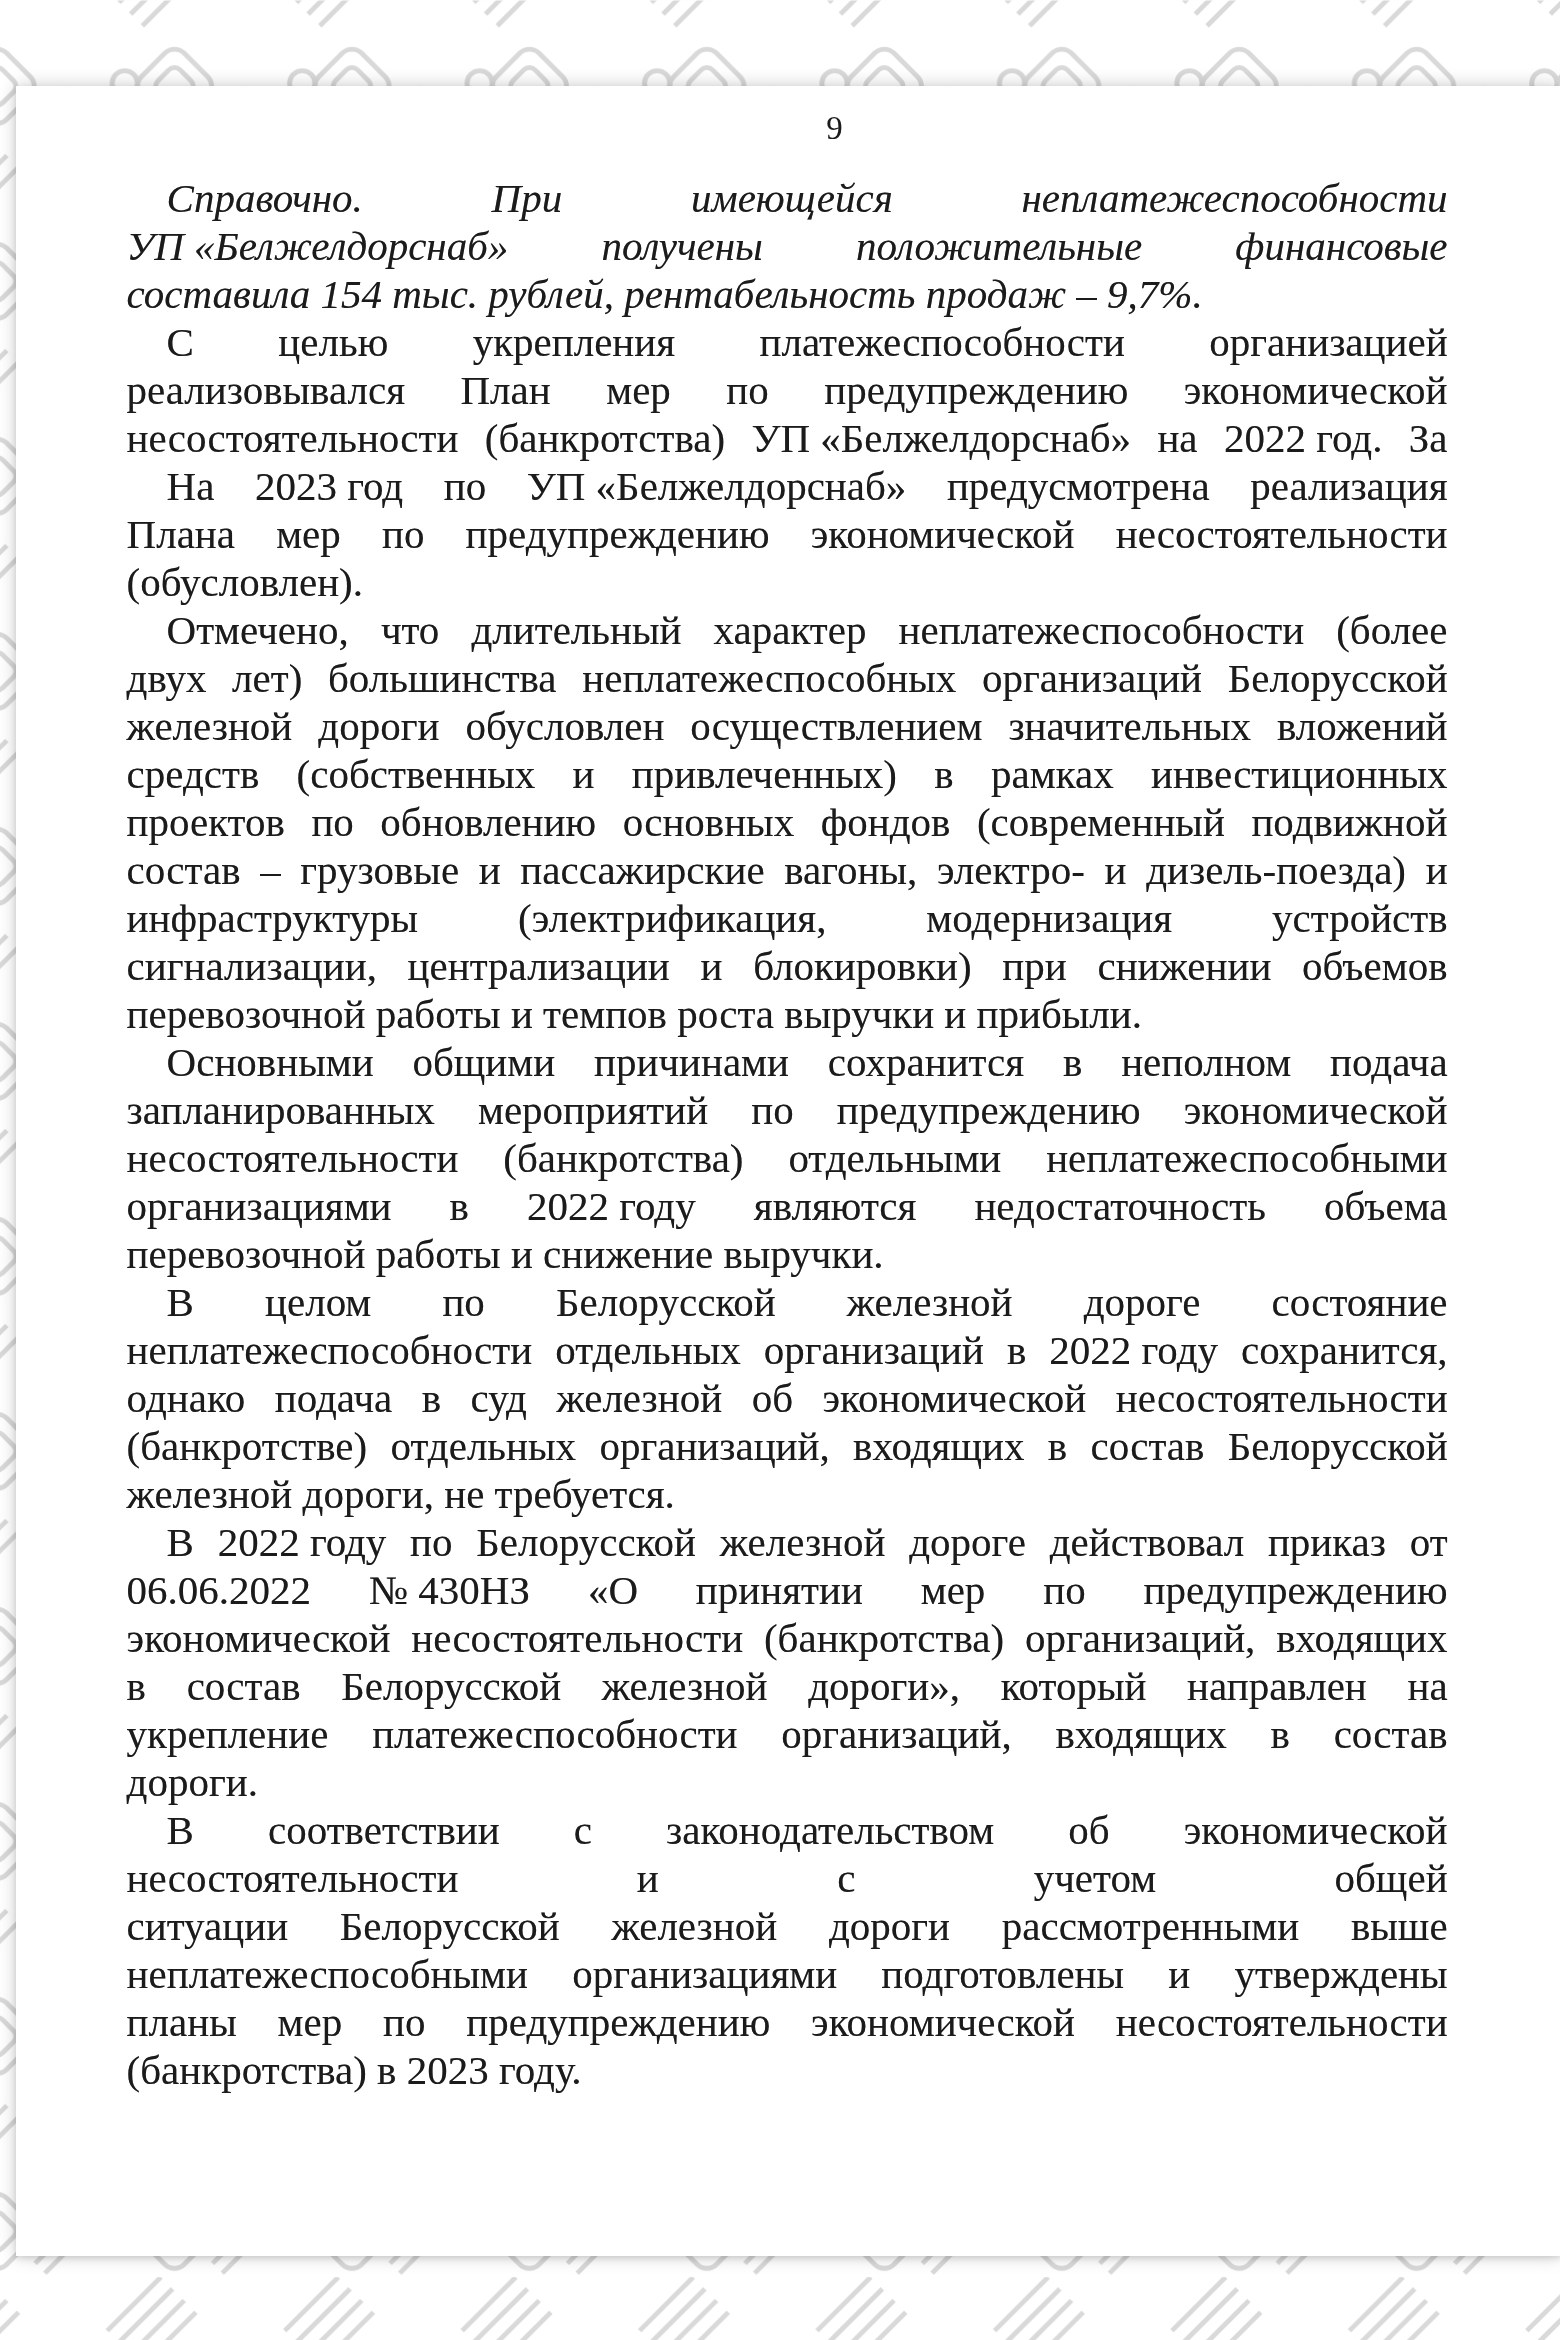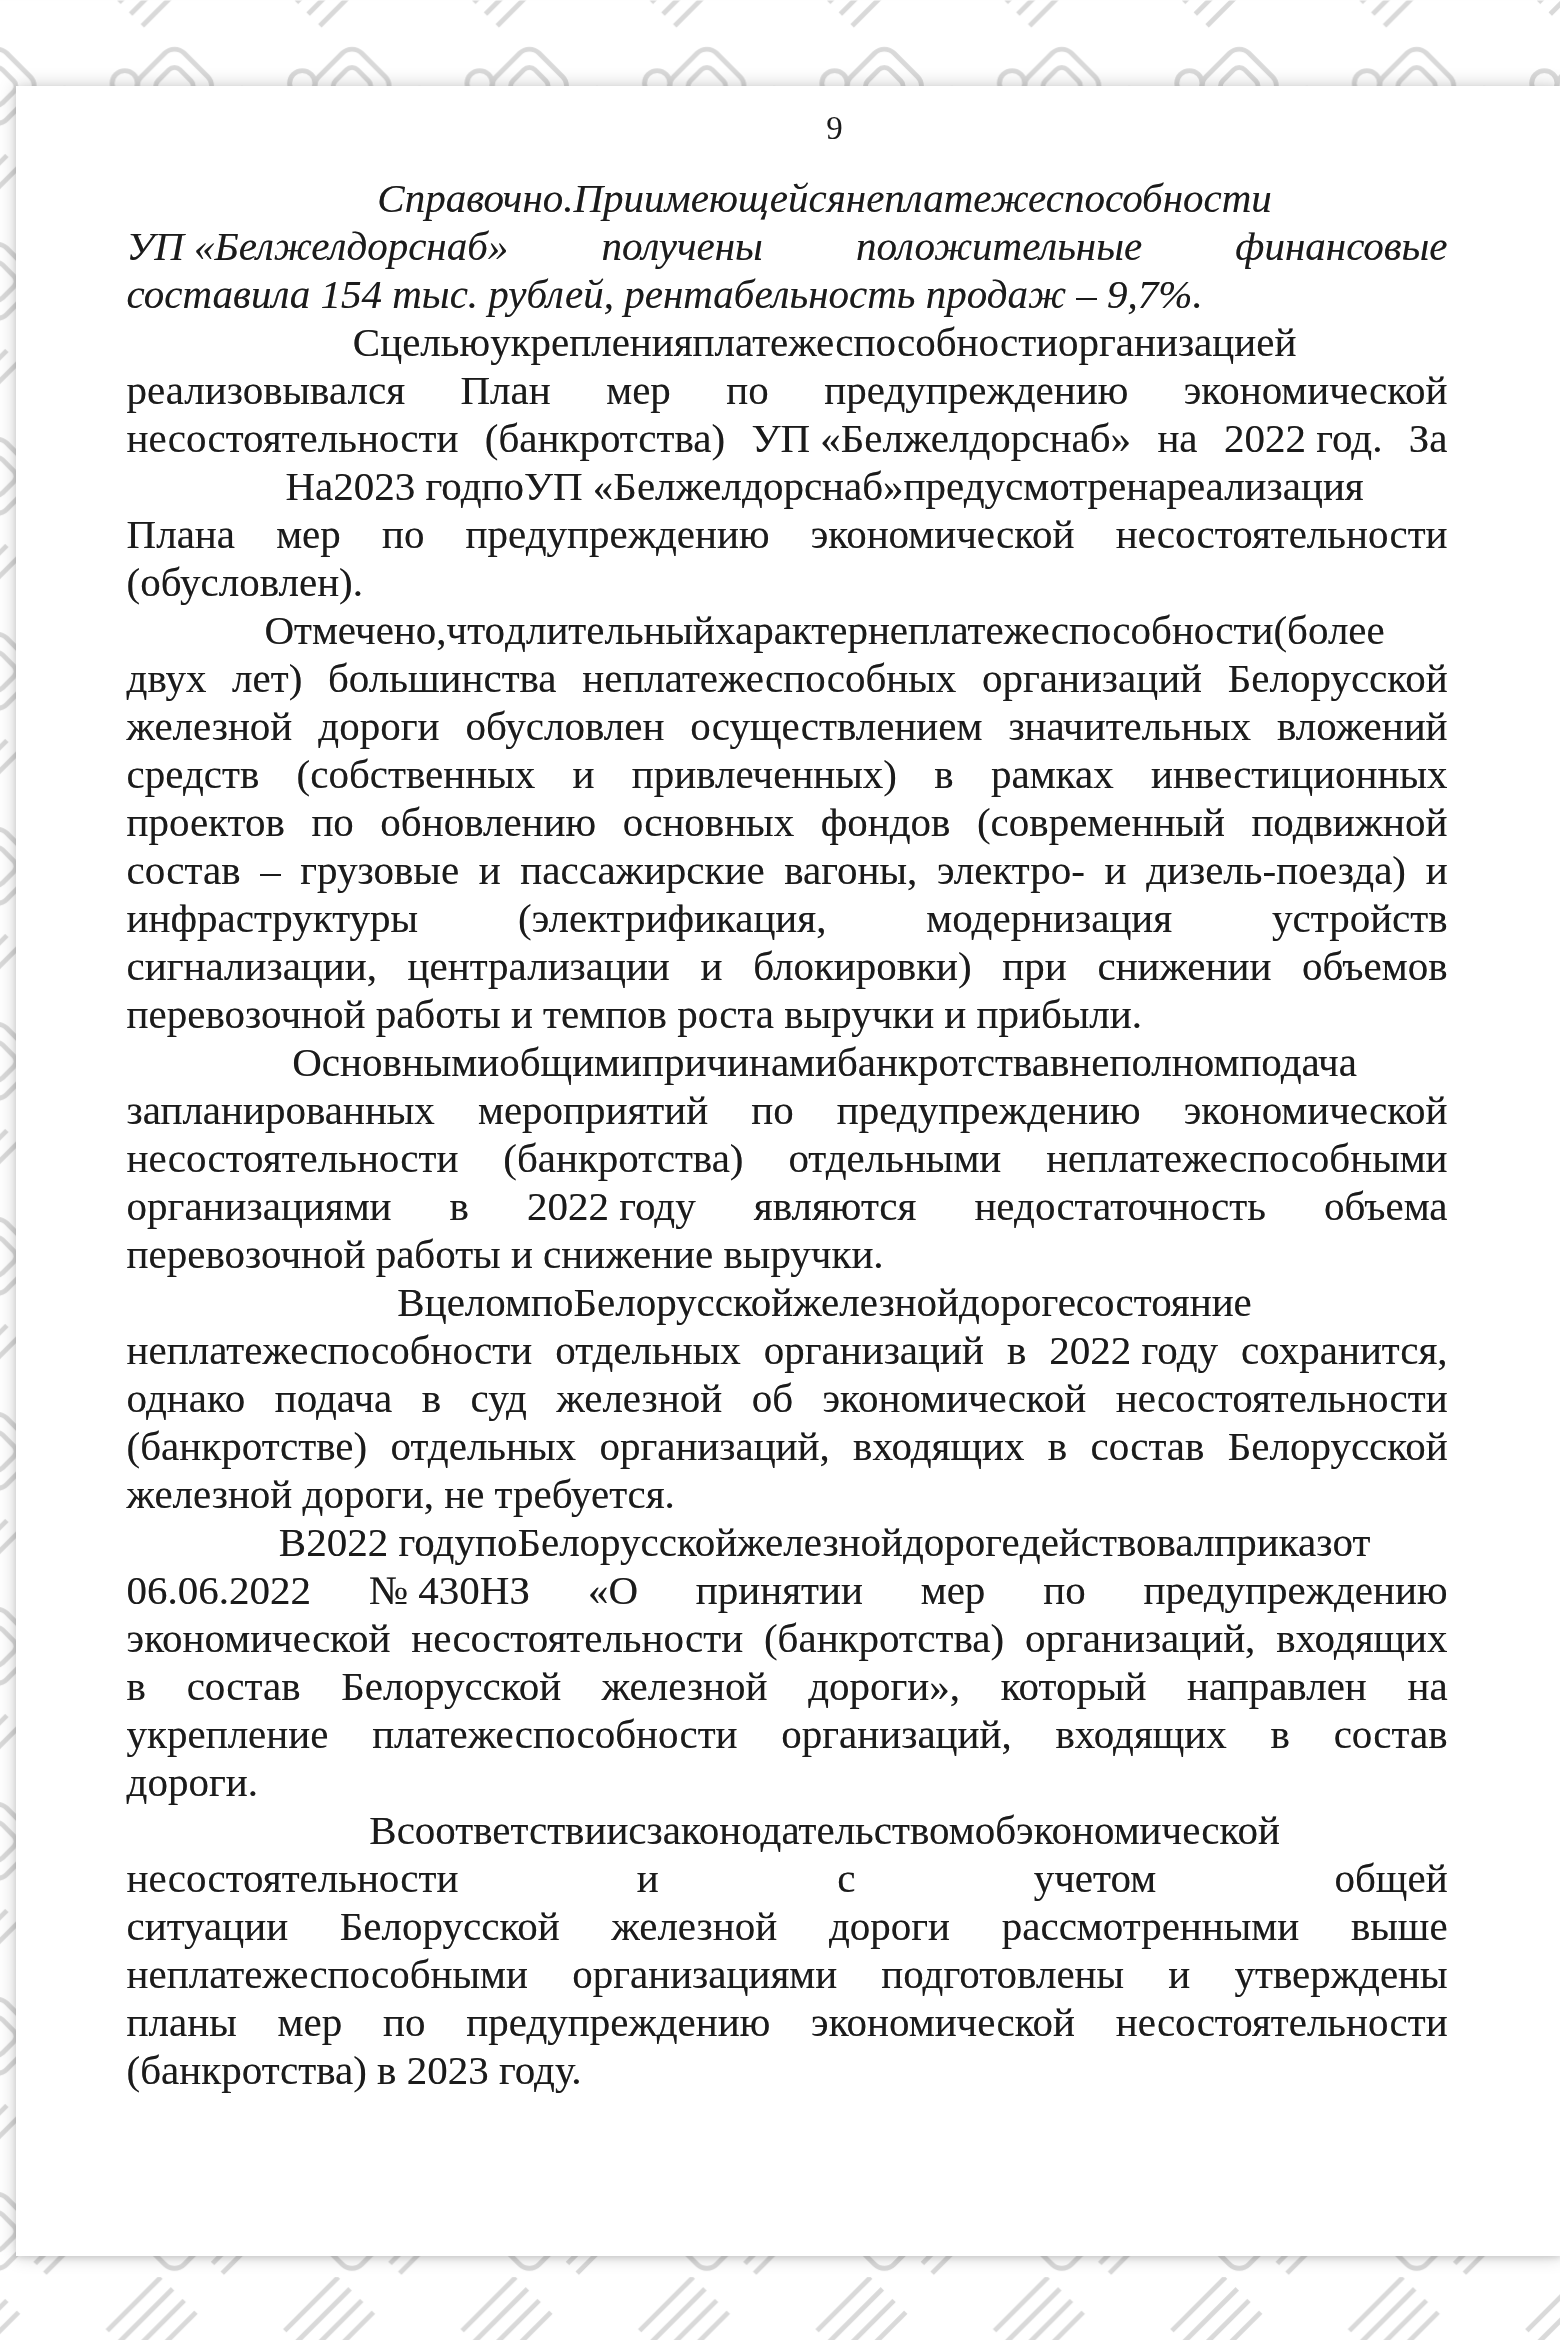--- a/index.html
+++ b/index.html
@@ -36,22 +36,21 @@
     text-shadow:0 0 0.5px rgba(0,0,0,0.45);
   }
   .line{
     height:48px;line-height:48px;font-size:41px;
     white-space:nowrap;
   }
   .line.just{
     display:flex;justify-content:space-between;
   }
   .line.first{
-    margin-left:75px;
-    justify-content:center;
+    margin-left:40px;
   }
   .line.italic{
     font-style:italic;
   }
 </style>
 </head>
 <body>
 
 <svg class="bg" viewBox="0 0 1600 2400" aria-hidden="true">
   <defs>
@@ -192,21 +191,21 @@
         <span>блокировки)</span>
         <span>при</span>
         <span>снижении</span>
         <span>объемов</span>
       </div>
       <div class="line">перевозочной работы и темпов роста выручки и прибыли.</div>
       <div class="line first just">
         <span>Основными</span>
         <span>общими</span>
         <span>причинами</span>
-        <span>банкротства</span>
+        <span>сохранится</span>
         <span>в</span>
         <span>неполном</span>
         <span>подача</span>
       </div>
       <div class="line just">
         <span>запланированных</span>
         <span>мероприятий</span>
         <span>по</span>
         <span>предупреждению</span>
         <span>экономической</span>

